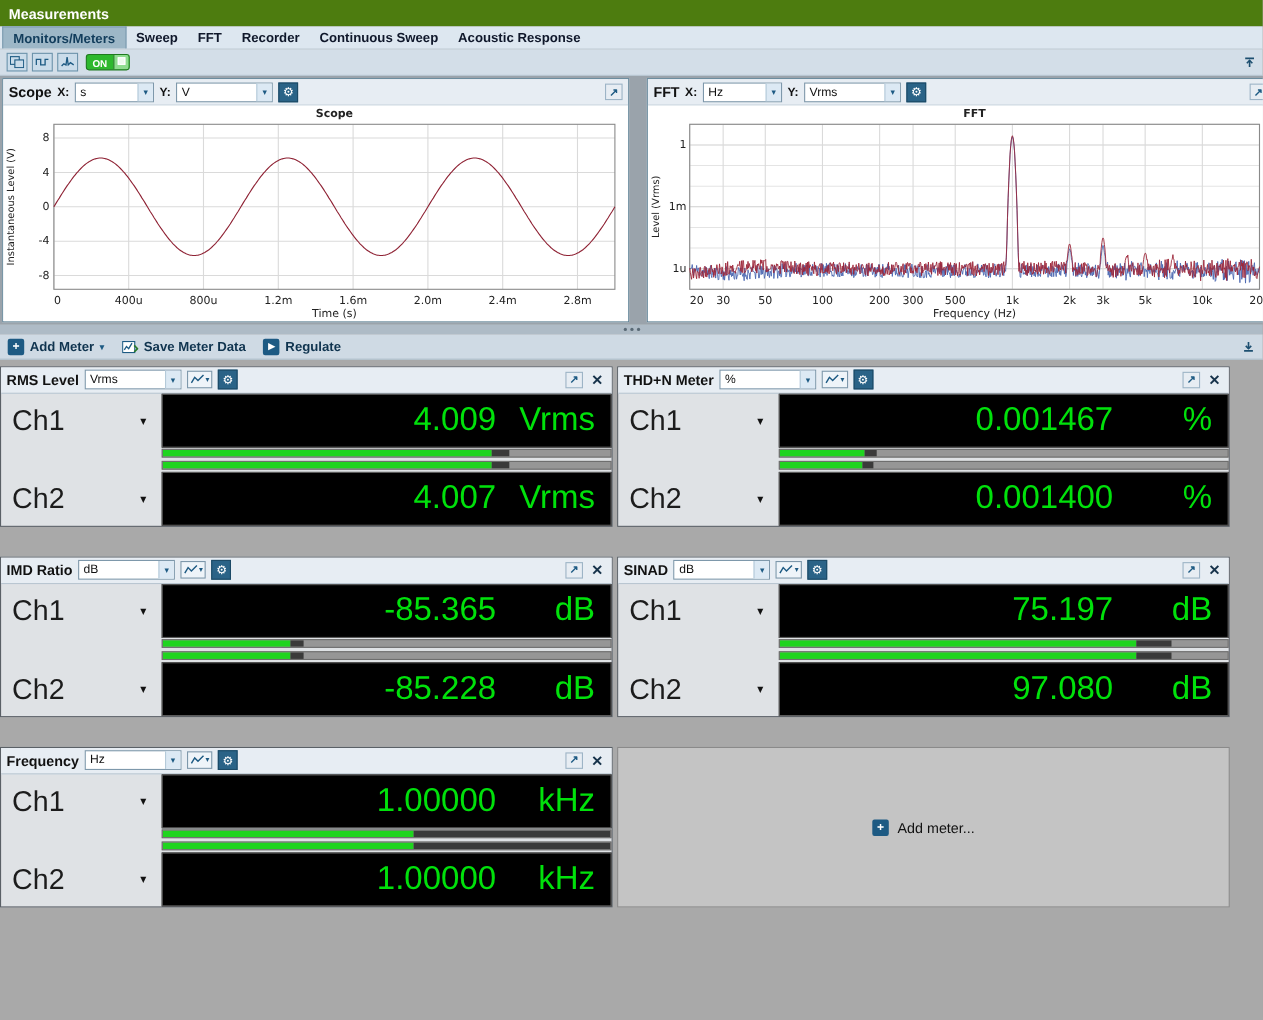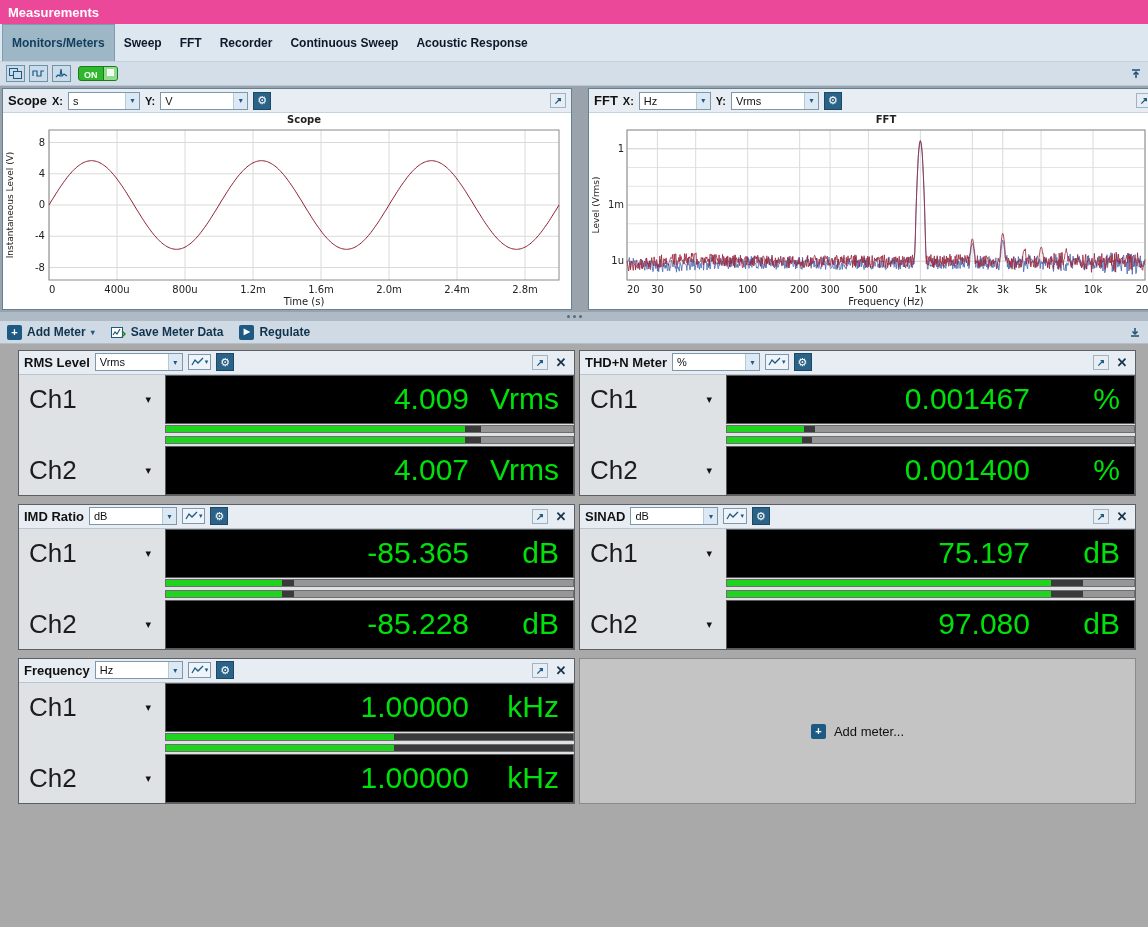--- a/index.html
+++ b/index.html
@@ -1,19 +1,19 @@
 <!DOCTYPE html>
 <html><head>
 <meta charset="utf-8">
 <style>
   *{box-sizing:border-box;margin:0;padding:0}
   html,body{width:1148px;height:927px;overflow:hidden}
   body{background:#a9a9a9;font-family:"Liberation Sans",sans-serif;color:#111}
-  .titlebar{height:24px;background:#ec4899;color:#fff;font-weight:bold;font-size:13px;display:flex;align-items:center;padding-left:8px}
-  .tabbar{height:38px;background:#dde7f0;display:flex;align-items:stretch;padding-left:2px;border-bottom:1px solid #c3cfda}
+  .titlebar{height:24px;background:#4d7c0f;color:#fff;font-weight:bold;font-size:13px;display:flex;align-items:center;padding-left:8px}
+  .tabbar{height:21px;background:#dde7f0;display:flex;align-items:stretch;padding-left:2px;border-bottom:1px solid #c3cfda}
   .tab{display:flex;align-items:center;padding:0 9px;font-size:12px;font-weight:700;color:#0f172a;cursor:default}
   .tab.selected{background:#9db7c7;border:1px solid #7d9cb0;border-bottom:none;color:#123d5c}
   .toolbar{height:24px;background:#d3dee8;display:flex;align-items:center;gap:4px;padding:0 6px;border-bottom:1px solid #b9c8d4}
   .tbtn{width:19px;height:17px;border:1px solid #6d93ab;background:#cadcea;display:flex;align-items:center;justify-content:center}
   .on-toggle{display:flex;align-items:flex-end;height:15px;border:1px solid #1f7a1f;background:#2eb82e;border-radius:3px;margin-left:3px;overflow:hidden}
   .on-label{color:#fff;font-size:9px;font-weight:bold;padding:0 5px}
   .on-knob{width:14px;height:15px;background:#8fdc8f;border-left:1px solid #1f7a1f;display:flex;align-items:center;justify-content:center}
   .on-knob i{display:block;width:7px;height:7px;background:#eefbee;border:1px solid #fff}
   .spacer{flex:1}
   .monitors{display:flex;gap:16px;padding:2px;background:#9aa3ab}
@@ -30,21 +30,21 @@
   .close-x{color:#16324a;font-weight:bold;font-size:13px;width:16px;text-align:center}
   .chart{display:block;background:#fff}
   svg text{font-family:"DejaVu Sans",sans-serif;fill:#222}
   .splitter{height:9px;background:#aebbc6;display:flex;align-items:center;justify-content:center;gap:3px}
   .splitter i{width:3px;height:3px;border-radius:50%;background:#5a6a76}
   .meter-toolbar{height:23px;background:#cfdae4;display:flex;align-items:center;gap:16px;padding:0 7px;border-bottom:1px solid #b0bfcb}
   .mt-item{display:flex;align-items:center;gap:5px;font-size:12px;color:#10344f;font-weight:600;cursor:default}
   .icon-sq{width:15px;height:15px;background:#1d5a83;color:#fff;border-radius:2px;display:inline-flex;align-items:center;justify-content:center;font-size:11px;font-weight:bold;line-height:1}
   .icon-sq.play{font-size:8px}
   .mini-caret2{color:#1d5a83;font-size:8px}
-  .meters{display:grid;grid-template-columns:557px 557px;gap:8px 4px;padding:6px 0 0 18px}
+  .meters{display:grid;grid-template-columns:557px 557px;gap:27px 4px;padding:6px 0 0 0}
   .meter-panel{height:146px;border:1px solid #5a6066;background:#dfe2e5;display:flex;flex-direction:column}
   .meter-header{height:24px;background:#e7edf3;border-bottom:1px solid #b9c6d1;display:flex;align-items:center;gap:5px;padding:0 5px}
   .meter-title{font-weight:bold;font-size:13px}
   .mode-btn{display:inline-flex;align-items:center;height:16px;border:1px solid #7e98ab;background:#eef4f9;padding:0 2px;gap:1px}
   .mode-btn .mini-caret{color:#1d5a83;font-size:7px}
   .ch-row{height:50px;display:flex}
   .ch-label{width:146px;display:flex;align-items:center;justify-content:space-between;padding:0 14px 0 10px;font-size:26px;color:#1c1c1c}
   .ch-caret{font-size:11px;color:#111}
   .display{flex:1;background:#000;border:1px solid #5a5a5a;display:flex;align-items:center;justify-content:flex-end;gap:14px;padding-right:14px;color:#00e10b;font-size:30px}
   .display .unit{min-width:76px;text-align:right}

